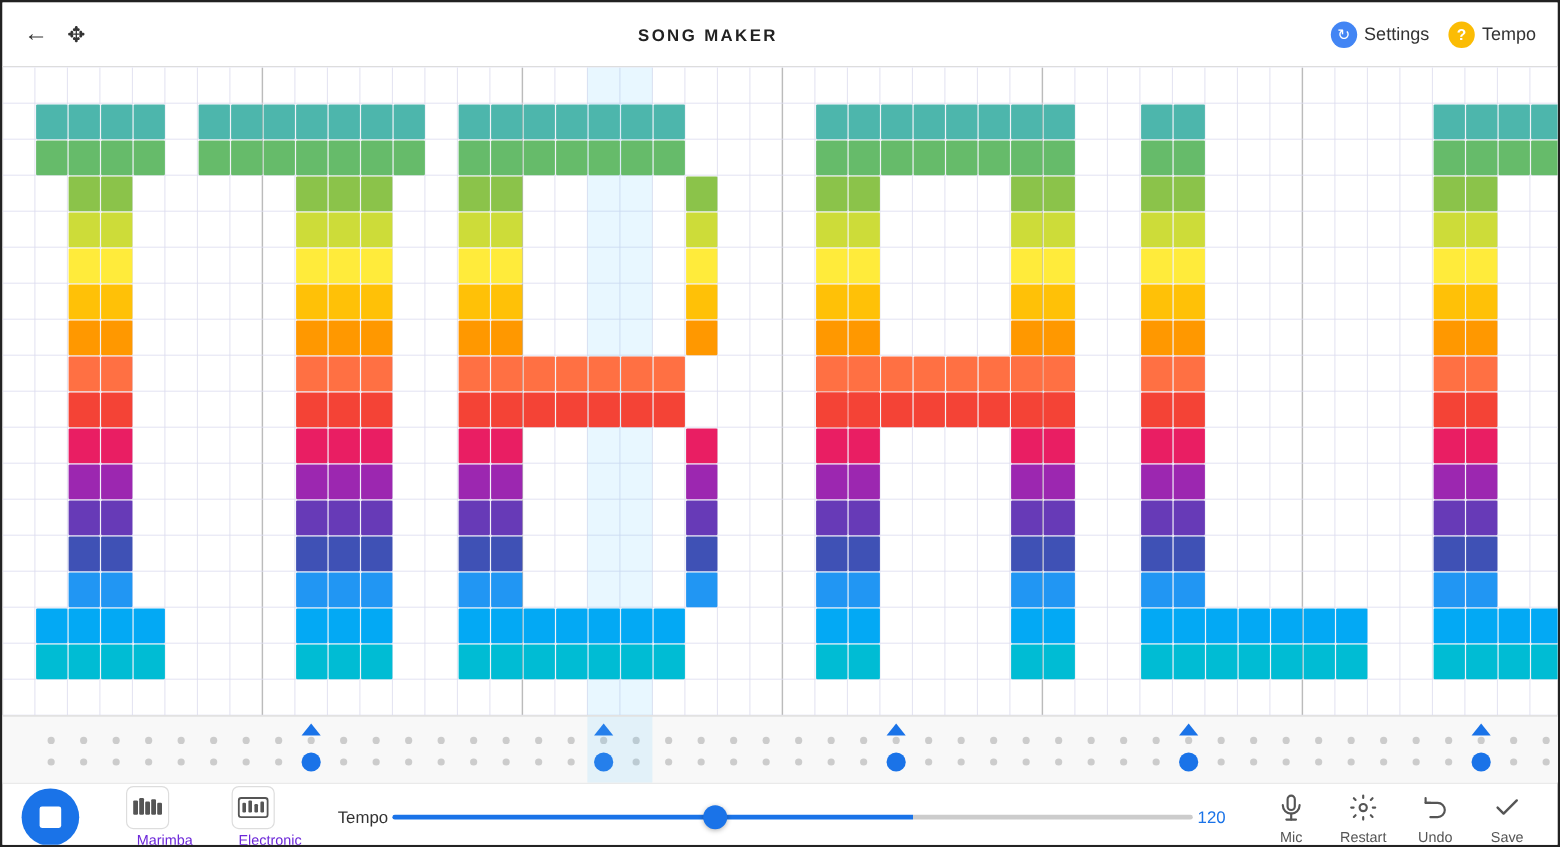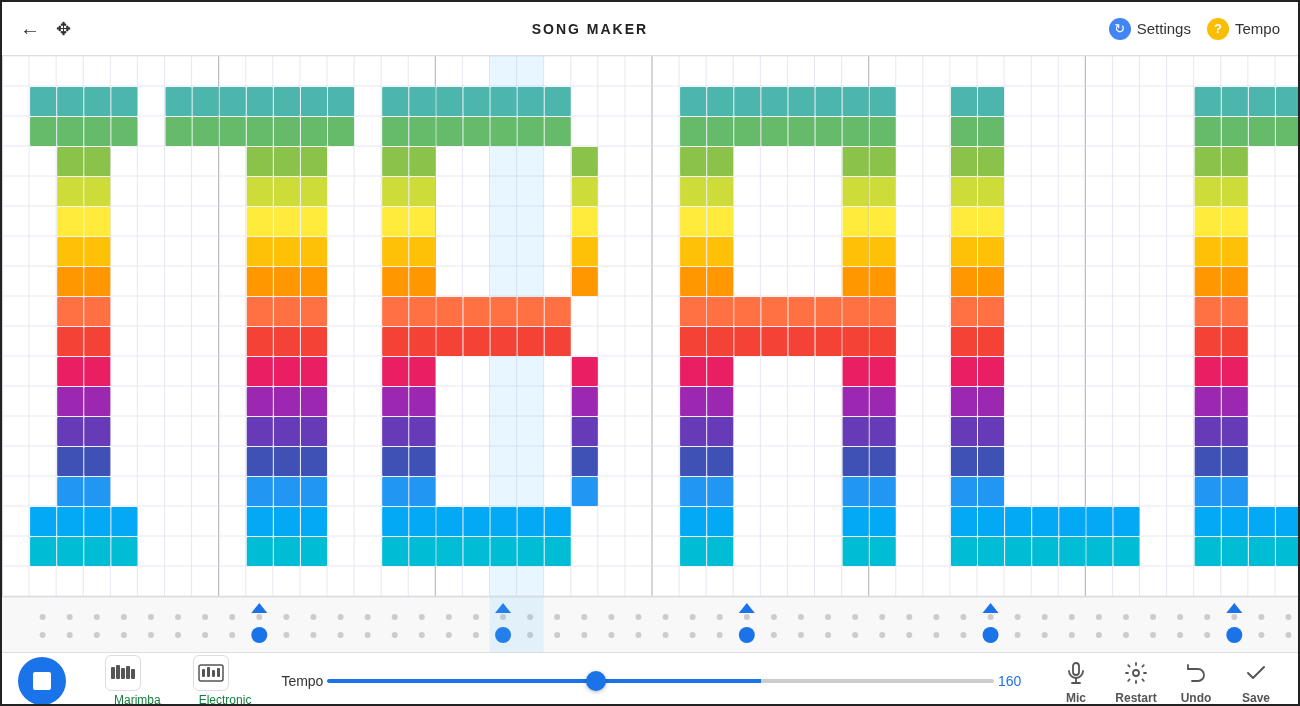--- a/index.html
+++ b/index.html
@@ -137,21 +137,21 @@
     .instrument-icon {
       width: 36px; height: 36px;
       display: flex; align-items: center; justify-content: center;
       border: 1px solid #ddd;
       border-radius: 6px;
       margin-bottom: 2px;
       font-size: 16px;
     }
     .instrument-label {
       font-size: 12px;
-      color: #15803d;
+      color: #6d28d9;
       padding-left: 28px;
     }
     .tempo-section {
       display: flex;
       align-items: center;
       flex: 1;
       gap: 4px;
       margin: 0 20px;
     }
     .tempo-label { font-size: 14px; color: #333; }
@@ -189,21 +189,20 @@
     }
     .ctrl-icon {
       width: 32px; height: 32px;
       display: flex; align-items: center; justify-content: center;
       font-size: 18px;
       color: #555;
     }
     .ctrl-label {
       font-size: 12px;
       color: #555;
-      font-weight: bold;
     }
   </style>
 </head>
 <body>
 
 <div id="header">
   <div id="header-left">
     <span class="back-arrow">←</span>
     <span class="move-icon">✥</span>
   </div>
@@ -774,21 +773,21 @@
           <rect x="15" y="11" width="3" height="7" rx="1" fill="#555"></rect>
           <rect x="20" y="9" width="3" height="9" rx="1" fill="#555"></rect>
         </svg>
     </div>
     <span class="instrument-label">Electronic</span>
   </div>
 
   <div class="tempo-section">
     <span class="tempo-label">Tempo</span>
     <input type="range" class="tempo-slider" min="40" max="240" value="120" style="">
-    <span class="tempo-value">160</span>
+    <span class="tempo-value">120</span>
   </div>
 
   <div class="right-controls">
     <div class="ctrl-btn">
       <div class="ctrl-icon">
         <svg width="24" height="24" viewBox="0 0 24 24">
             <rect x="9" y="2" width="6" height="12" rx="3" fill="none" stroke="#555" stroke-width="1.8"></rect>
             <path d="M5 10a7 7 0 0014 0" stroke="#555" stroke-width="1.8" fill="none" stroke-linecap="round"></path>
             <line x1="12" y1="17" x2="12" y2="22" stroke="#555" stroke-width="1.8" stroke-linecap="round"></line>
             <line x1="8" y1="22" x2="16" y2="22" stroke="#555" stroke-width="1.8" stroke-linecap="round"></line>

